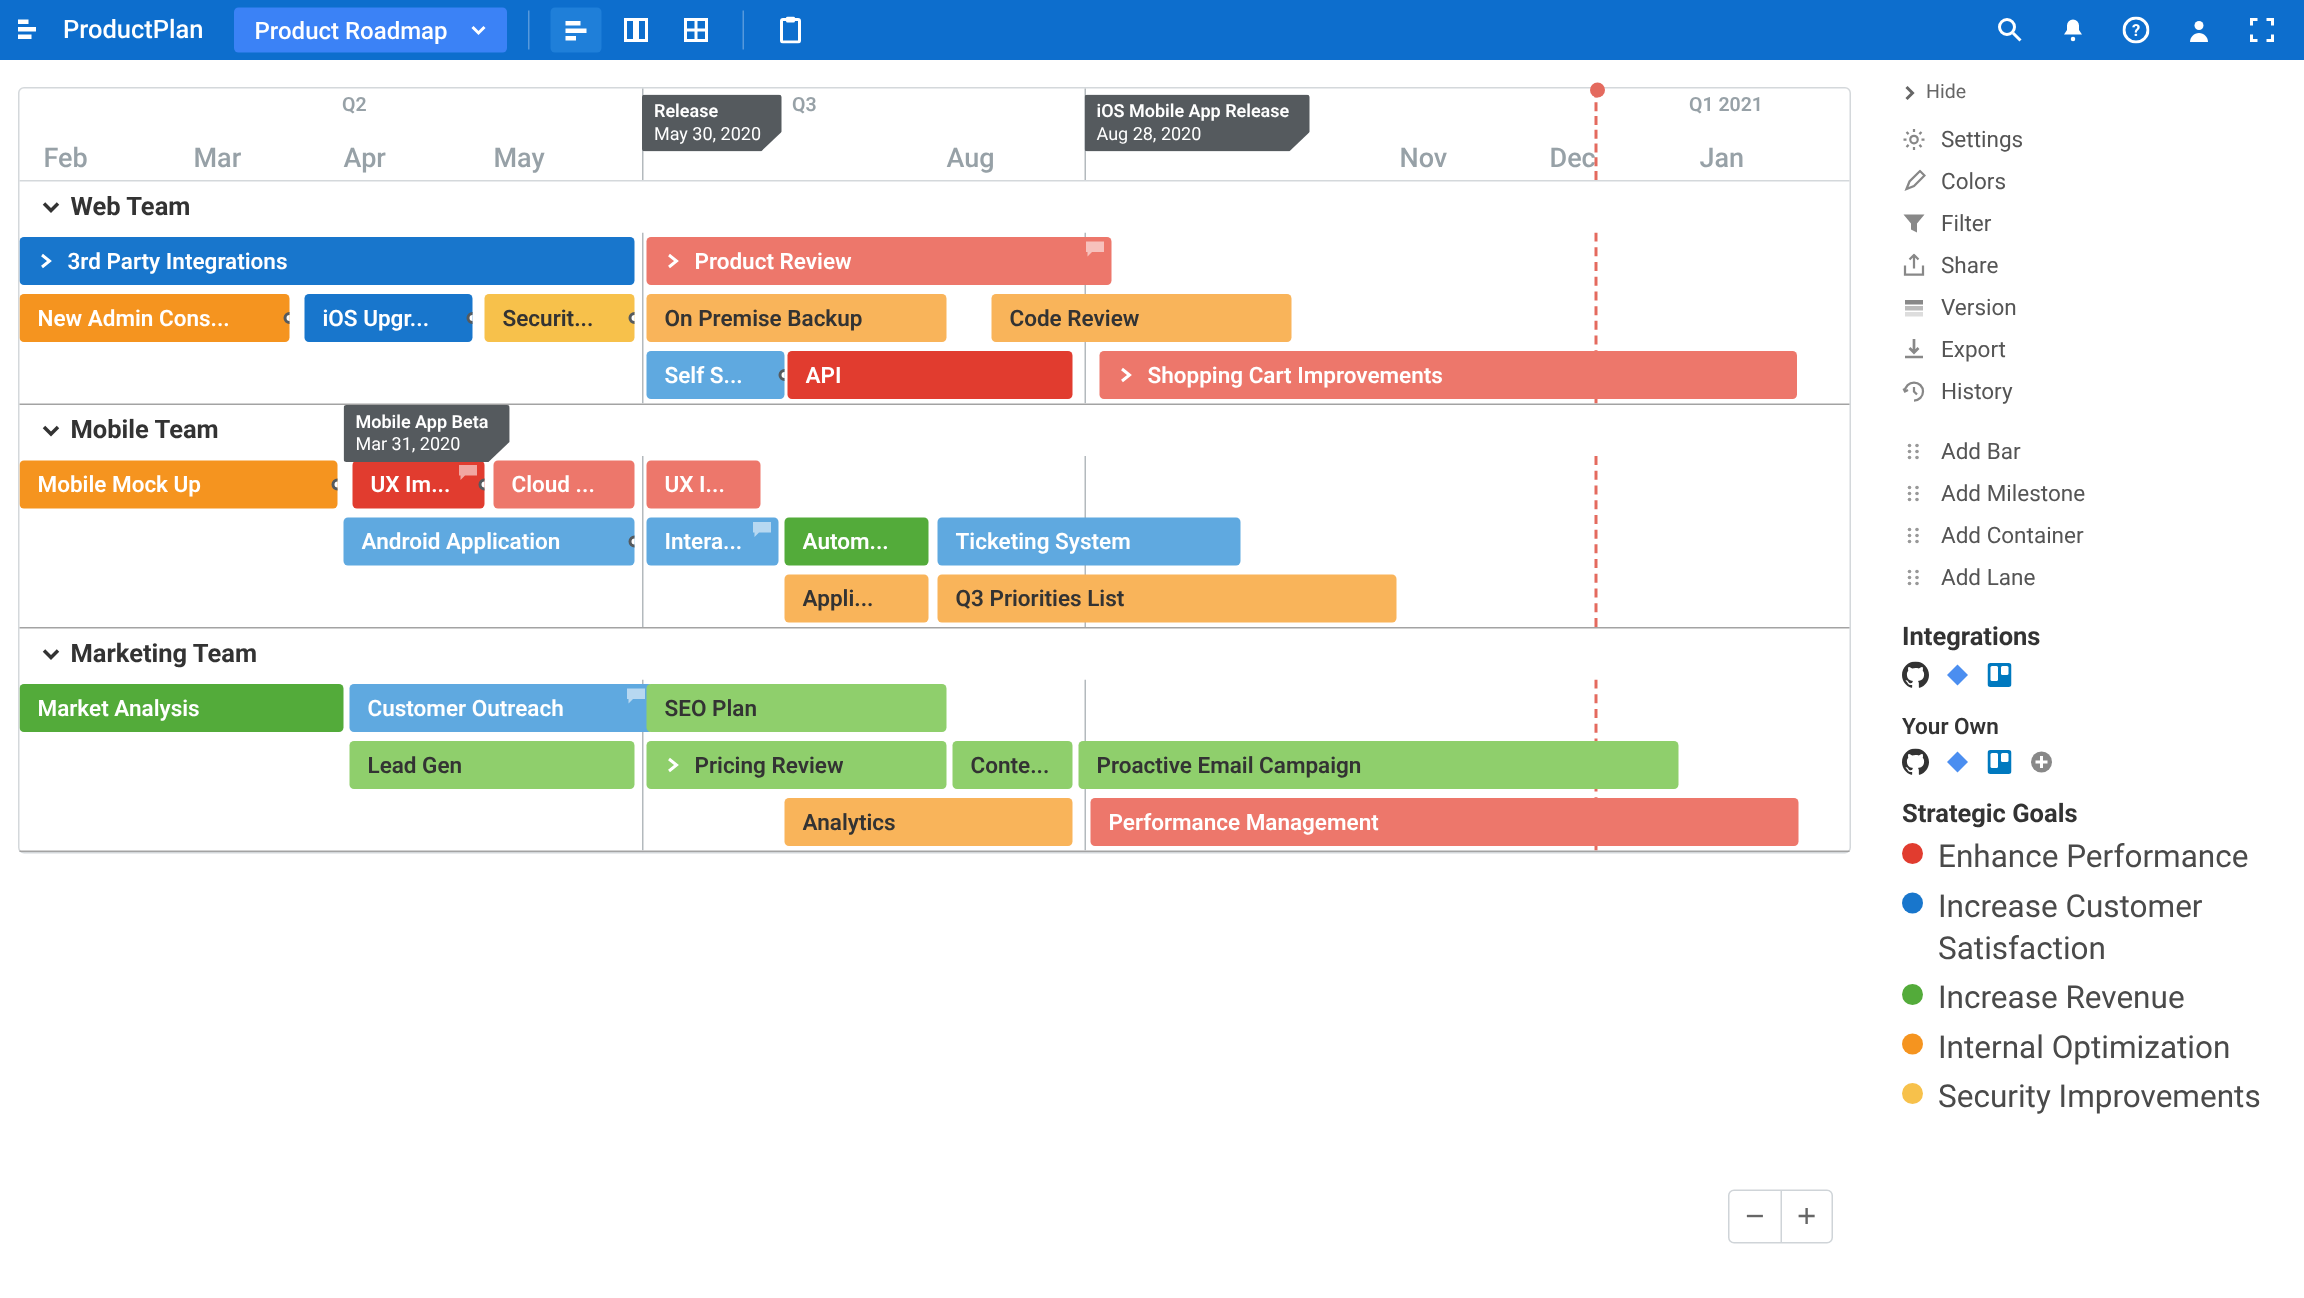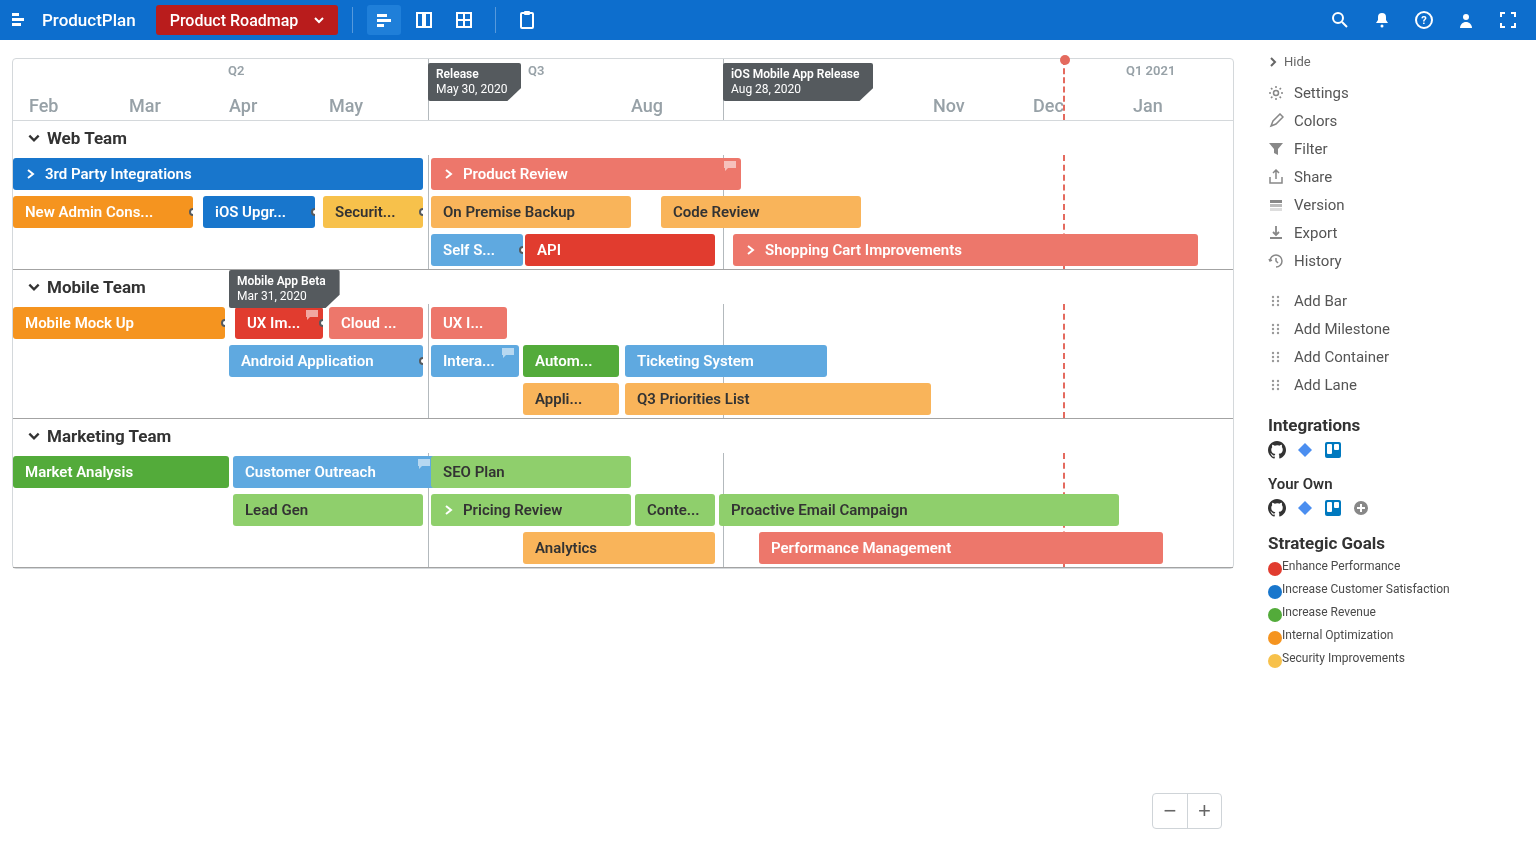--- a/index.html
+++ b/index.html
@@ -4,21 +4,21 @@
 <style>
 * { box-sizing: border-box; margin: 0; padding: 0; }
 body { font-family: -apple-system, "Segoe UI", Roboto, Helvetica, Arial, sans-serif; background:#fff; width:1536px; height:865px; overflow:hidden; color:#333; }
 
 
 .topnav { height:40px; background:#0d6ecd; display:flex; align-items:center; padding:0 10px; color:#fff; }
 .topnav .left, .topnav .right { display:flex; align-items:center; gap:6px; }
 .topnav .right { margin-left:auto; }
 .brand-icon { margin-right:6px; }
 .brand-text { font-size:17px; font-weight:500; margin-right:14px; }
-.roadmap-dd { background:#b91c1c; border-radius:3px; height:30px; display:flex; align-items:center; padding:0 14px; font-size:16px; font-weight:500; gap:16px; cursor:pointer; }
+.roadmap-dd { background:#3b82f6; border-radius:3px; height:30px; display:flex; align-items:center; padding:0 14px; font-size:16px; font-weight:500; gap:16px; cursor:pointer; }
 .nav-icon-btn { width:34px; height:30px; display:flex; align-items:center; justify-content:center; border-radius:3px; cursor:pointer; }
 .nav-icon-btn.active { background:#1f7fd9; }
 .nav-sep { width:1px; height:26px; background:rgba(255,255,255,0.3); margin:0 8px; }
 .right .nav-icon-btn { width:36px; }
 
 
 .app-body { display:flex; height:825px; }
 .main { flex:1; padding:18px 0 0 12px; position:relative; }
 .side { width:290px; padding:14px 12px 0 22px; font-size:14px; color:#4a4a4a; overflow:auto; }
 
@@ -63,21 +63,21 @@
 .zoom button { width:34px; height:34px; border:none; background:transparent; font-size:22px; color:#666; cursor:pointer; }
 .zoom button + button { border-left:1px solid #cfd4d8; }
 
 
 .side-row { display:flex; align-items:center; gap:10px; height:28px; cursor:pointer; color:#555; font-size:15px; }
 .side-row svg, .side-row .ico { width:16px; height:16px; flex:0 0 16px; color:#888; }
 .side-sep { height:12px; }
 .side-h { font-size:17px; font-weight:700; color:#333; margin:16px 0 6px; }
 .int-icons { display:flex; gap:10px; margin-bottom:10px; }
 .int-icons .ic { width:18px; height:18px; display:flex; align-items:center; justify-content:center; }
-.goal { display:flex; align-items:flex-start; gap:0; margin:6px 0; font-size:12px; line-height:1.3; }
+.goal { display:flex; align-items:flex-start; gap:10px; margin:6px 0; font-size:21px; line-height:1.3; }
 .goal .dot { width:14px; height:14px; border-radius:50%; flex:0 0 14px; margin-top:3px; }
 .hide-row { display:flex; align-items:center; gap:6px; font-size:13px; color:#666; margin-bottom:10px; cursor:pointer; }
 .hide-row svg { width:10px; height:10px; }
 
 svg { display:block; }
 .ic-white path, .ic-white rect, .ic-white circle, .ic-white line { stroke:#fff; }
 </style>
 </head>
 <body>
 
@@ -375,21 +375,21 @@
                 <span class="lbl">Conte...</span>
               </div>
               <div class="bar c-green-lt" style="left: 706px; width: 400px;">
                 <span class="lbl">Proactive Email Campaign</span>
               </div>
             </div>
             <div class="row">
               <div class="bar c-orange-lt" style="left: 510px; width: 192px;">
                 <span class="lbl">Analytics</span>
               </div>
-              <div class="bar c-salmon" style="left: 746px; width: 404px;">
+              <div class="bar c-salmon" style="left: 714px; width: 472px;">
                 <span class="lbl">Performance Management</span>
               </div>
             </div>
           </div>
         </div>
       </div>
 
     <div class="zoom">
       <button>−</button>
       <button>+</button>

